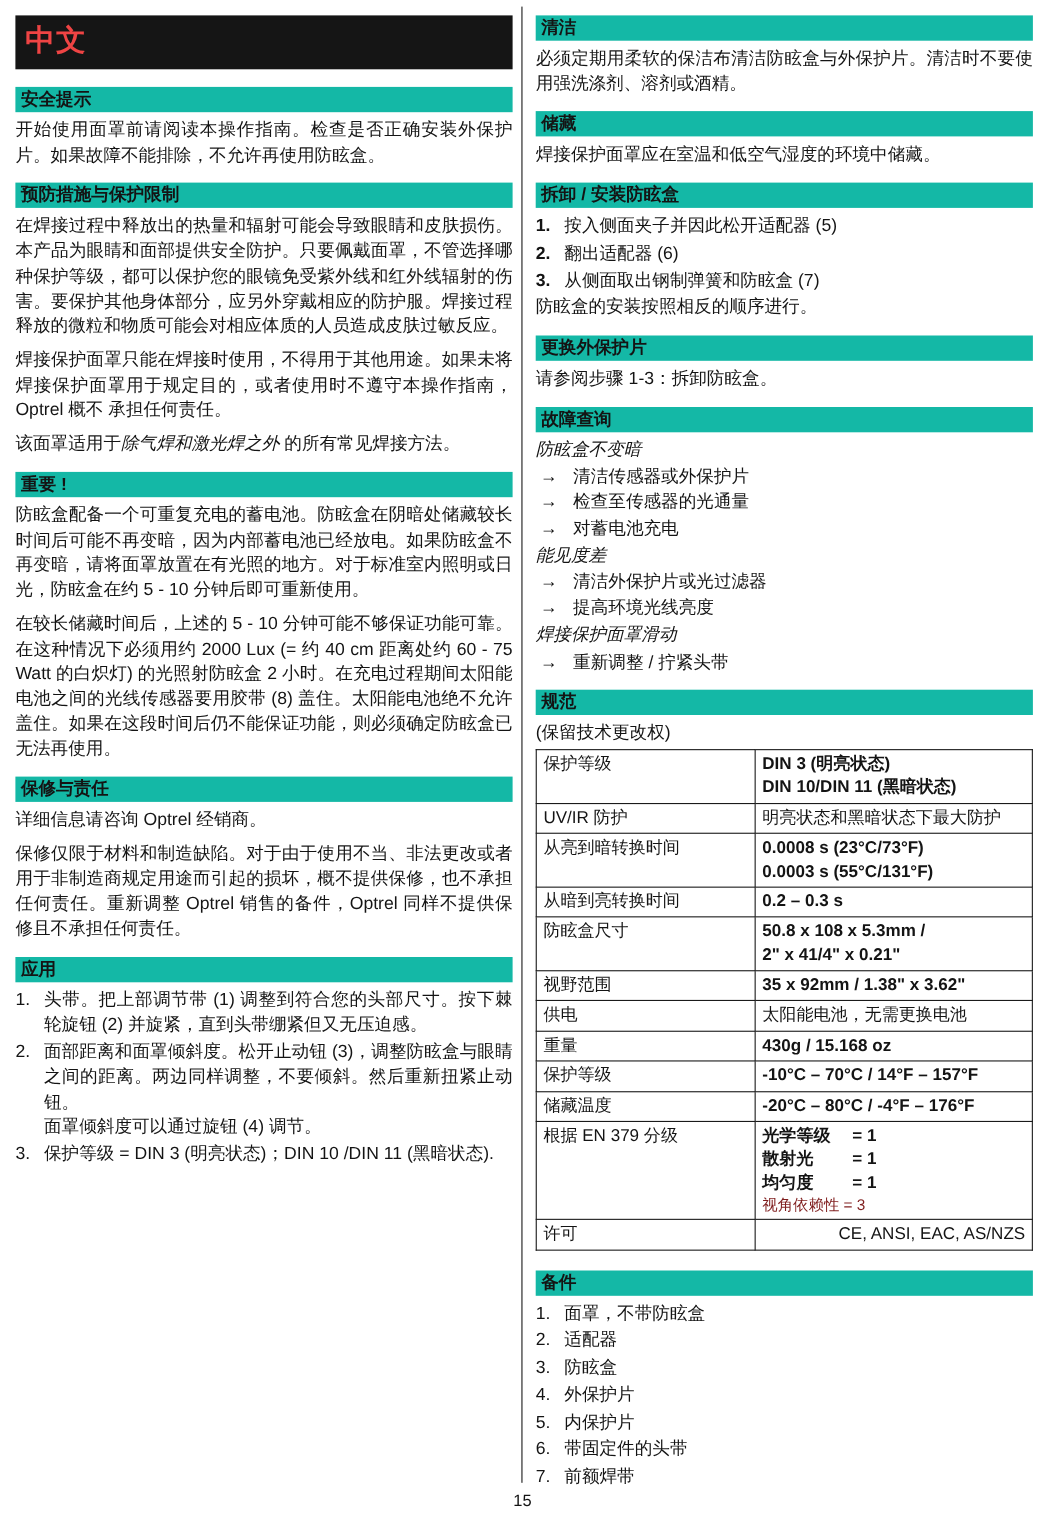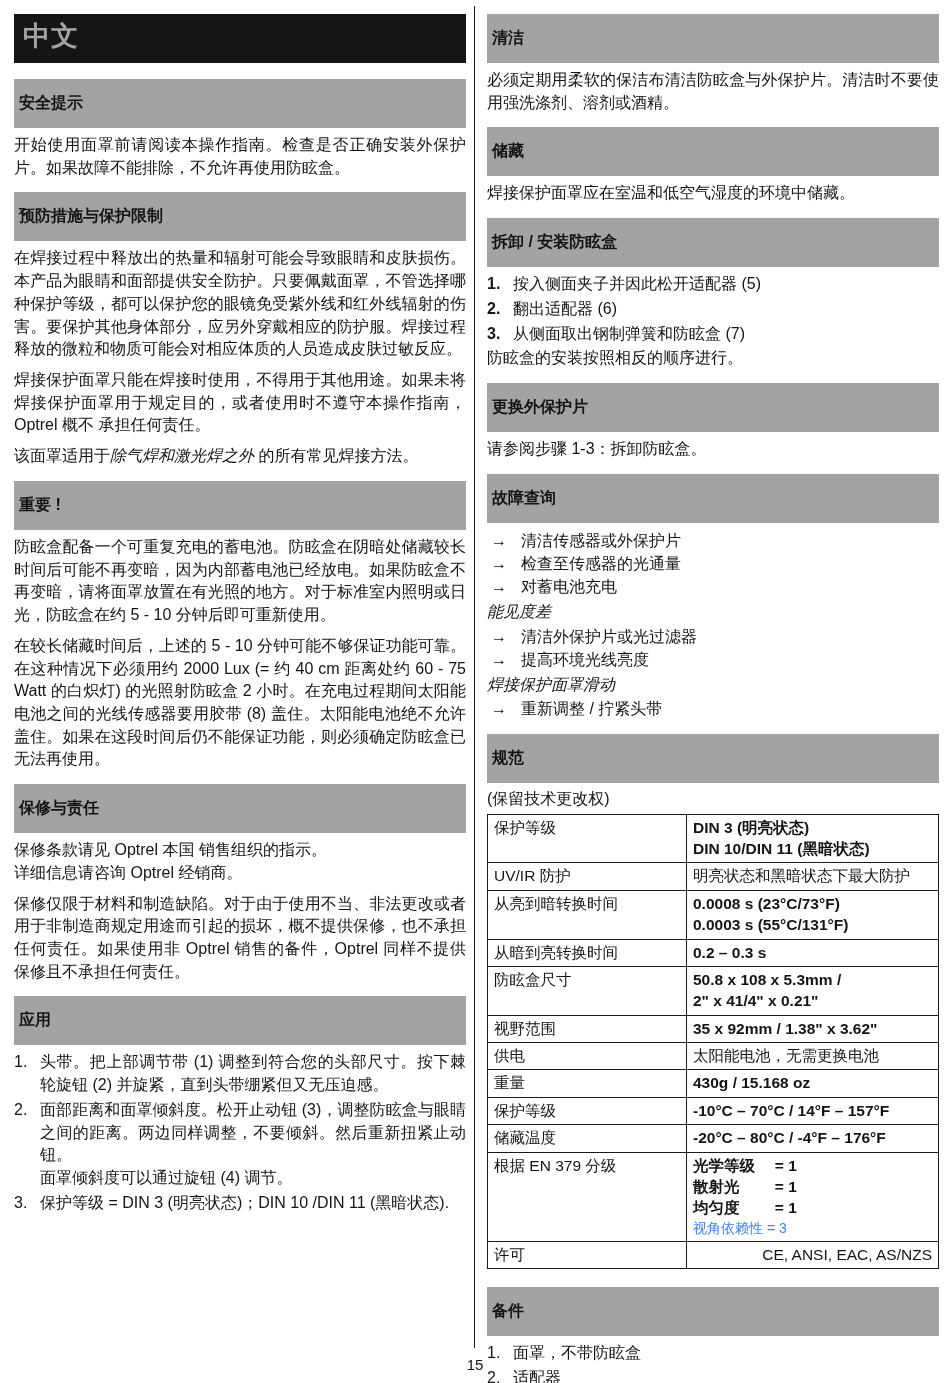--- a/index.html
+++ b/index.html
@@ -6,27 +6,27 @@
   body {
     width:950px; height:1383px; position:relative; background:#ffffff;
     font-family:"Liberation Sans","DejaVu Sans",sans-serif; color:#141414;
   }
   .col { position:absolute; top:14px; width:452px; }
   .col-left  { left:14px; }
   .col-right { left:487px; }
   .divider { position:absolute; left:474px; top:6px; height:1342px; width:0; border-left:1px solid #1a1a1a; }
 
   .title-bar {
-    background:#151515; color:#a3a3a3; font-size:27px; font-weight:bold;
+    background:#151515; color:#ef4444; font-size:27px; font-weight:bold;
     padding:4px 9px 9px 9px; margin-bottom:16px; letter-spacing:1px;
   }
   .section { margin-bottom:13px; }
   .sec-h {
-    background:#a3a3a3; font-size:16px; font-weight:bold;
-    margin:0 0 6px 0; padding:14px 5px;
+    background:#14b8a6; font-size:16px; font-weight:bold;
+    margin:0 0 6px 0; padding:1px 5px;
   }
   .body-p { margin:0 0 8px 0; font-size:16px; line-height:1.42; text-align:justify; }
   .body-p:last-child { margin-bottom:0; }
   .tight { margin-bottom:0; }
   .it { font-style:italic; }
 
   .ol-item { display:flex; font-size:16px; line-height:1.42; margin:0 0 2px 0; }
   .ol-item .num { flex:0 0 26px; width:26px; }
   .ol-item .txt { flex:1; white-space:pre-line; text-align:justify; }
   .steps .num { font-weight:bold; }
@@ -38,21 +38,21 @@
 
   .specs-sub { margin:0 0 4px 0; font-size:16px; }
   table.spec { border-collapse:collapse; width:100%; margin-top:4px; table-layout:fixed; }
   table.spec td {
     border:1px solid #1a1a1a; padding:2px 6px 3px 6px;
     font-size:15.5px; vertical-align:top; line-height:1.38;
   }
   td.lbl { width:186px; }
   td.val { font-weight:bold; white-space:pre-line; }
   tr.plain td.val { font-weight:normal; }
-  .val-sub { display:block; color:#3b82f6; font-weight:normal; font-size:14px; }
+  .val-sub { display:block; color:#7f1d1d; font-weight:normal; font-size:14px; }
   td.small-val { font-size:11px; font-weight:normal;text-align:right; }
 
   .page-num { position:absolute; left:0; right:0; bottom:10px; text-align:center; font-size:15px; }
 </style>
 </head>
 <body>
 
 <div class="divider"></div>
 
 <div class="col col-left">
@@ -72,23 +72,22 @@
   </div>
 
   <div class="section">
     <div class="sec-h">重要 !</div>
     <p class="body-p">防眩盒配备一个可重复充电的蓄电池。防眩盒在阴暗处储藏较长时间后可能不再变暗，因为内部蓄电池已经放电。如果防眩盒不再变暗，请将面罩放置在有光照的地方。对于标准室内照明或日光，防眩盒在约 5 - 10 分钟后即可重新使用。</p>
     <p class="body-p tight">在较长储藏时间后，上述的 5 - 10 分钟可能不够保证功能可靠。在这种情况下必须用约 2000 Lux (= 约 40 cm 距离处约 60 - 75 Watt 的白炽灯) 的光照射防眩盒 2 小时。在充电过程期间太阳能电池之间的光线传感器要用胶带 (8) 盖住。太阳能电池绝不允许盖住。如果在这段时间后仍不能保证功能，则必须确定防眩盒已无法再使用。</p>
   </div>
 
   <div class="section">
     <div class="sec-h">保修与责任</div>
-    <p class="body-p" style="margin-bottom:0;">保修条款请见 Optrel 本国 销售组织的指示。</p>
     <p class="body-p">详细信息请咨询 Optrel 经销商。</p>
-    <p class="body-p tight">保修仅限于材料和制造缺陷。对于由于使用不当、非法更改或者用于非制造商规定用途而引起的损坏，概不提供保修，也不承担任何责任。如果使用非 Optrel 销售的备件，Optrel 同样不提供保修且不承担任何责任。</p>
+    <p class="body-p tight">保修仅限于材料和制造缺陷。对于由于使用不当、非法更改或者用于非制造商规定用途而引起的损坏，概不提供保修，也不承担任何责任。重新调整 Optrel 销售的备件，Optrel 同样不提供保修且不承担任何责任。</p>
   </div>
 
   <div class="section">
     <div class="sec-h">应用</div>
     <div class="ol-item">
       <span class="num">1.</span>
       <span class="txt">头带。把上部调节带 (1) 调整到符合您的头部尺寸。按下棘轮旋钮 (2) 并旋紧，直到头带绷紧但又无压迫感。</span>
     </div>
     <div class="ol-item">
       <span class="num">2.</span>
@@ -134,20 +133,21 @@
 
   <div class="section">
     <div class="sec-h">更换外保护片</div>
     <p class="body-p tight">请参阅步骤 1-3：拆卸防眩盒。</p>
   </div>
 
   <div class="section">
     <div class="sec-h">故障查询</div>
 
     <div>
+      <div class="trouble-problem">防眩盒不变暗</div>
       <div class="trouble-line">
           <span class="arrow">→</span>
           <span class="txt">清洁传感器或外保护片</span>
         </div>
       <div class="trouble-line">
           <span class="arrow">→</span>
           <span class="txt">检查至传感器的光通量</span>
         </div>
       <div class="trouble-line">
           <span class="arrow">→</span>

